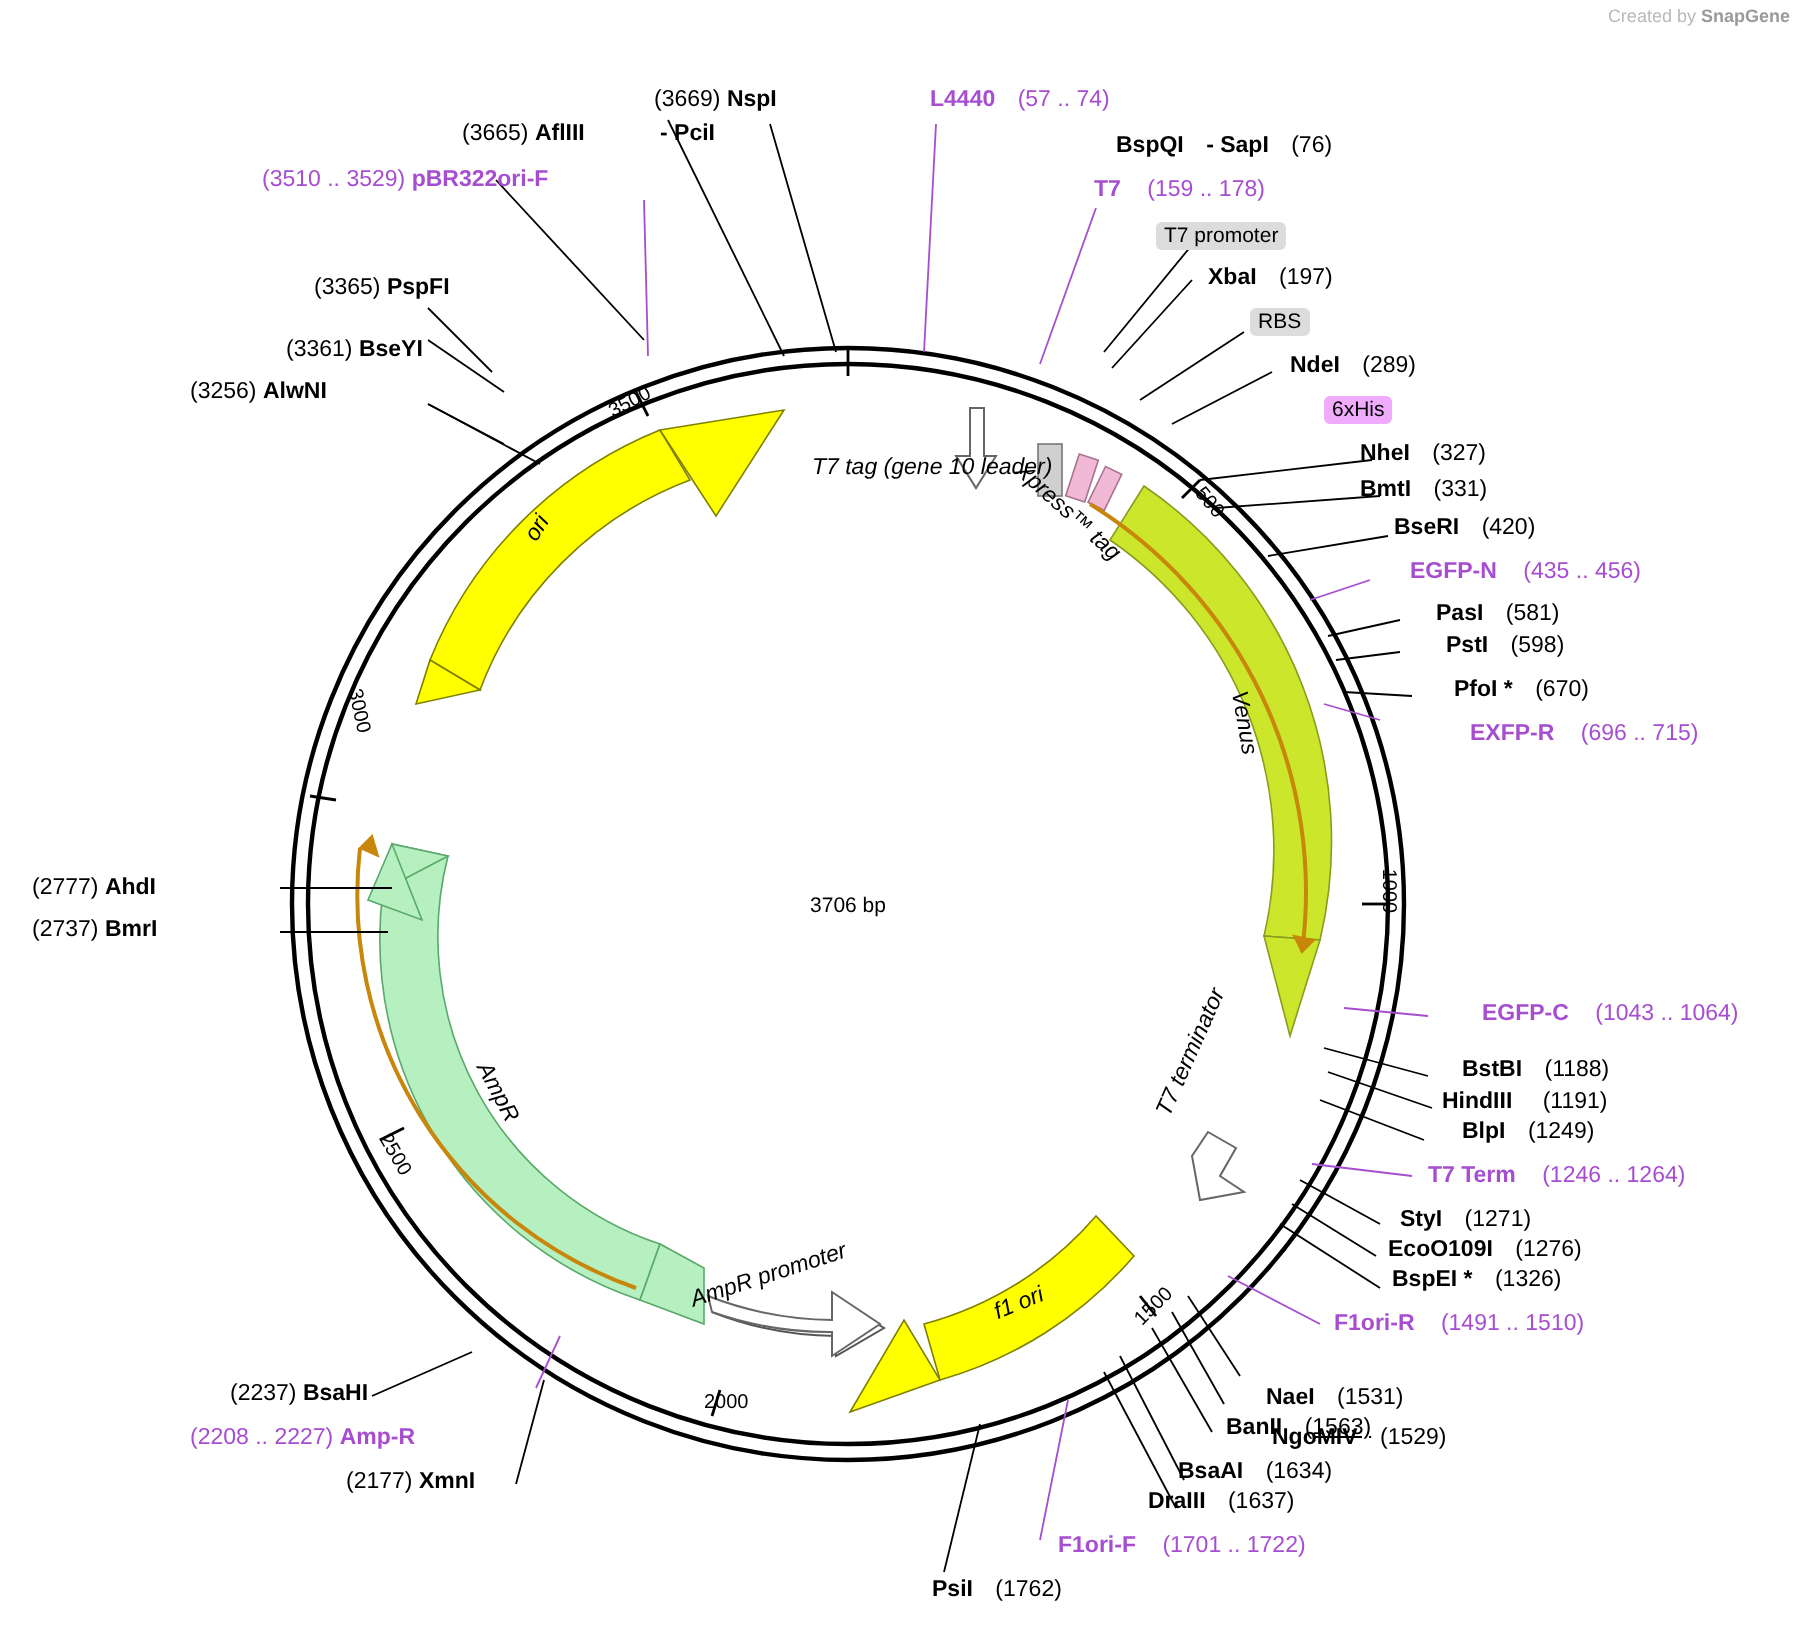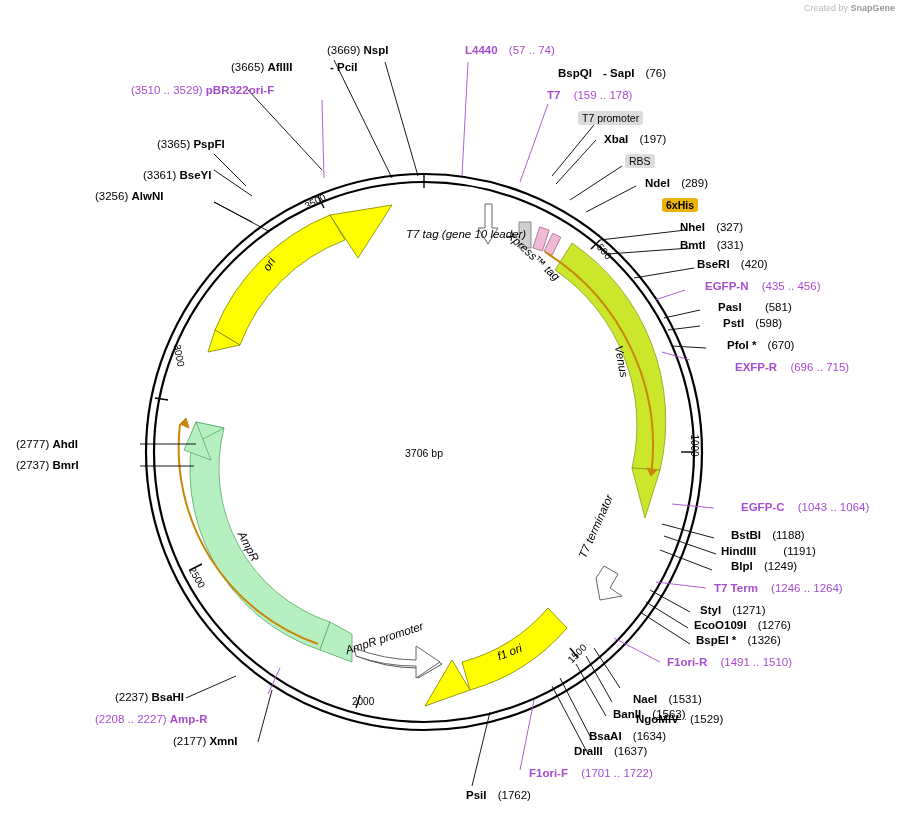--- a/index.html
+++ b/index.html
@@ -72,23 +72,22 @@
     font-size: 10.5px;
     padding: 1px 4px 1px 4px;
     border-radius: 3px;
     white-space: nowrap;
   }
   .tag-gray {
     background: #dcdcdc;
     color: #000;
   }
   .tag-pink {
-    background: #eab308;
-    color: #000;
-    font-weight: bold;
+    background: #f0abfc;
+    color: #000;
   }
   .ticklbl {
     position: absolute;
     font-size: 10px;
     color: #000;
     white-space: nowrap;
   }
 </style>
 </head>
 <body>
@@ -287,21 +286,21 @@
   <div class="lbl" style="left:697px; top:258px;">
     <span class="bold">BseRI</span>
     <span style="margin-left:8px;">(420)</span>
   </div>
   <div class="lbl" style="left:705px; top:280px;">
     <span class="purple bold">EGFP-N</span>
     <span class="purple" style="margin-left:10px;">(435 .. 456)</span>
   </div>
   <div class="lbl" style="left:718px; top:301px;">
     <span class="bold">PasI</span>
-    <span style="margin-left:20px;">(581)</span>
+    <span style="margin-left:8px;">(581)</span>
   </div>
   <div class="lbl" style="left:723px; top:317px;">
     <span class="bold">PstI</span>
     <span style="margin-left:8px;">(598)</span>
   </div>
   <div class="lbl" style="left:727px; top:339px;">
     <span class="bold">PfoI *</span>
     <span style="margin-left:8px;text-align:center;">(670)</span>
   </div>
   <div class="lbl" style="left:735px; top:361px;">
@@ -312,21 +311,21 @@
   <div class="lbl" style="left:741px; top:501px;">
     <span class="purple bold">EGFP-C</span>
     <span class="purple" style="margin-left:10px;">(1043 .. 1064)</span>
   </div>
   <div class="lbl" style="left:731px; top:529px;">
     <span class="bold">BstBI</span>
     <span style="margin-left:8px;">(1188)</span>
   </div>
   <div class="lbl" style="left:721px; top:545px;">
     <span class="bold">HindIII</span>
-    <span style="margin-left:24px;">(1191)</span>
+    <span style="margin-left:12px;">(1191)</span>
   </div>
   <div class="lbl" style="left:731px; top:560px;">
     <span class="bold">BlpI</span>
     <span style="margin-left:8px;">(1249)</span>
   </div>
   <div class="lbl" style="left:714px; top:582px;">
     <span class="purple bold">T7 Term</span>
     <span class="purple" style="margin-left:10px;">(1246 .. 1264)</span>
   </div>
   <div class="lbl" style="left:700px; top:604px;">

